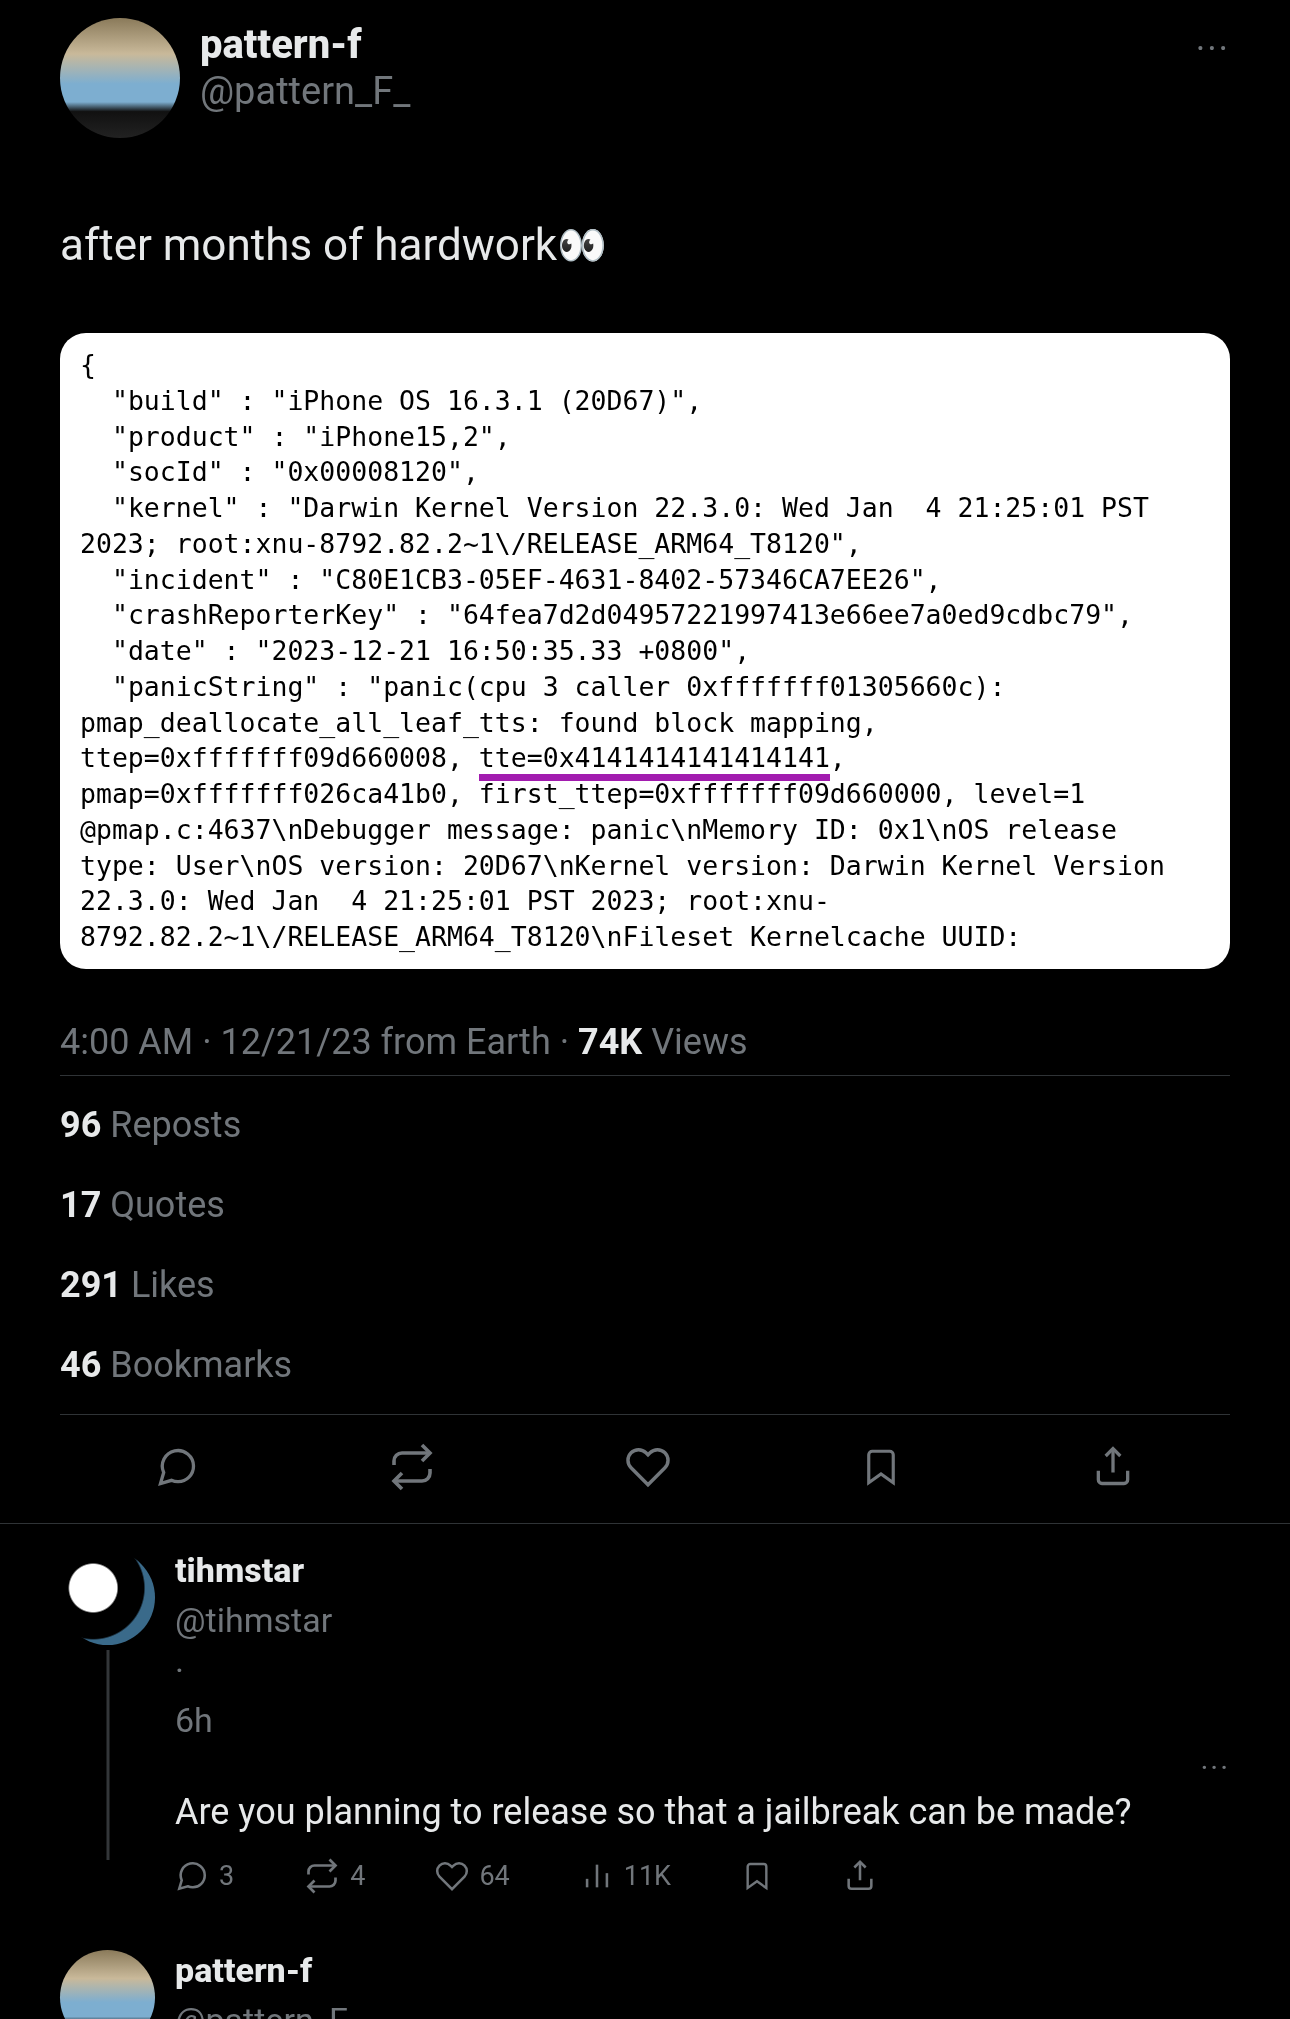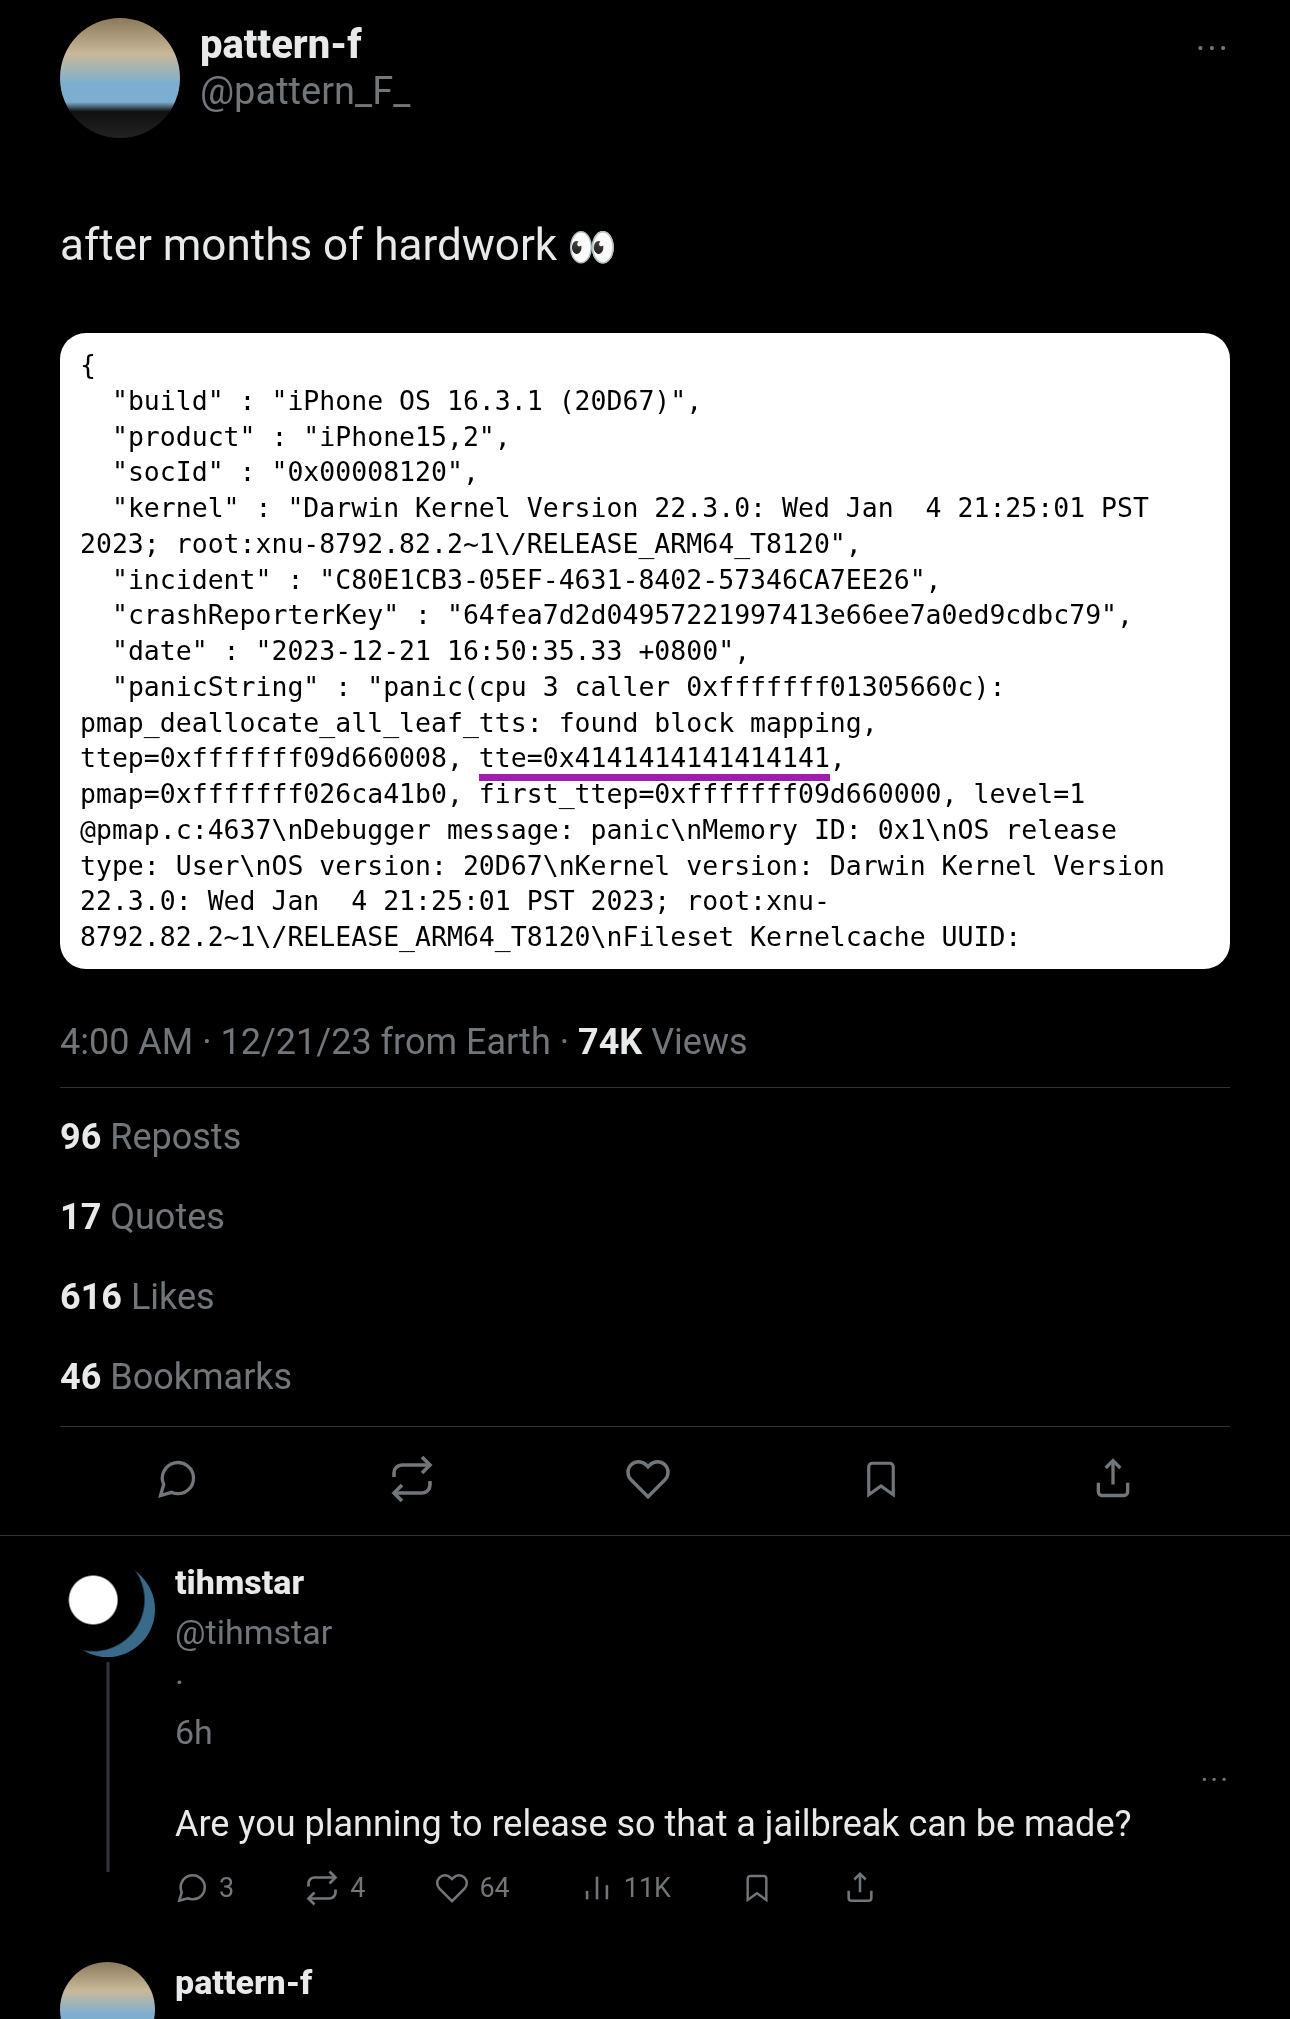--- a/index.html
+++ b/index.html
@@ -53,22 +53,21 @@
     letter-spacing: 2px;
     padding-top: 10px;
     cursor: pointer;
   }
   .tweet-body {
     font-size: 44px;
     color: #e7e9ea;
     margin-top: 80px;
     line-height: 1.25;
     display: flex;
-    align-items: flex-end;
-    gap: 10px;
+    align-items: center;
     flex-wrap: wrap;
   }
   .emoji { font-size: 40px; }
   .media-card {
     background: #fff;
     border-radius: 26px;
     margin-top: 60px;
     padding: 14px 20px 14px 20px;
     color: #000;
     font-family: ui-monospace, "SF Mono", Menlo, Consolas, monospace;
@@ -80,21 +79,21 @@
   }
   .underline-red {
     border-bottom: 7px solid #a21caf;
     padding-bottom: 1px;
     text-align: center;
   }
   .meta-row {
     margin-top: 52px;
     font-size: 36px;
     color: #71767b;
-    padding-bottom: 24px;
+    padding-bottom: 12px;
     border-bottom: 1px solid #2f3336;
   }
   .meta-row .bold { color: #e7e9ea; font-weight: 700; }
   .stats-row {
     display: flex;
     gap: 38px;
     padding: 28px 0;
     font-size: 36px;
     color: #71767b;
     border-bottom: 1px solid #2f3336;
@@ -199,21 +198,21 @@
     <span>Earth</span>
     <span> · </span>
     <span class="bold">74K</span>
     <span> </span>
     <span>Views</span>
   </div>
 
   <div class="stats-row">
     <span><span class="num">96</span> <span>Reposts</span></span>
     <span><span class="num">17</span> <span>Quotes</span></span>
-    <span><span class="num">616</span> <span>Likes</span></span>
+    <span><span class="num">291</span> <span>Likes</span></span>
     <span><span class="num">46</span> <span>Bookmarks</span></span>
   </div>
 
   <div class="action-bar">
     <span class="icon-btn">
       <svg width="44" height="44" viewBox="0 0 24 24" fill="none" stroke="#71767b" stroke-width="1.8">
           <path d="M21 11.5a8.38 8.38 0 0 1-8.5 8.5 8.5 8.5 0 0 1-3.5-.74L3 21l1.74-6A8.5 8.5 0 1 1 21 11.5z"></path>
         </svg>
     </span>
     <span class="icon-btn">

